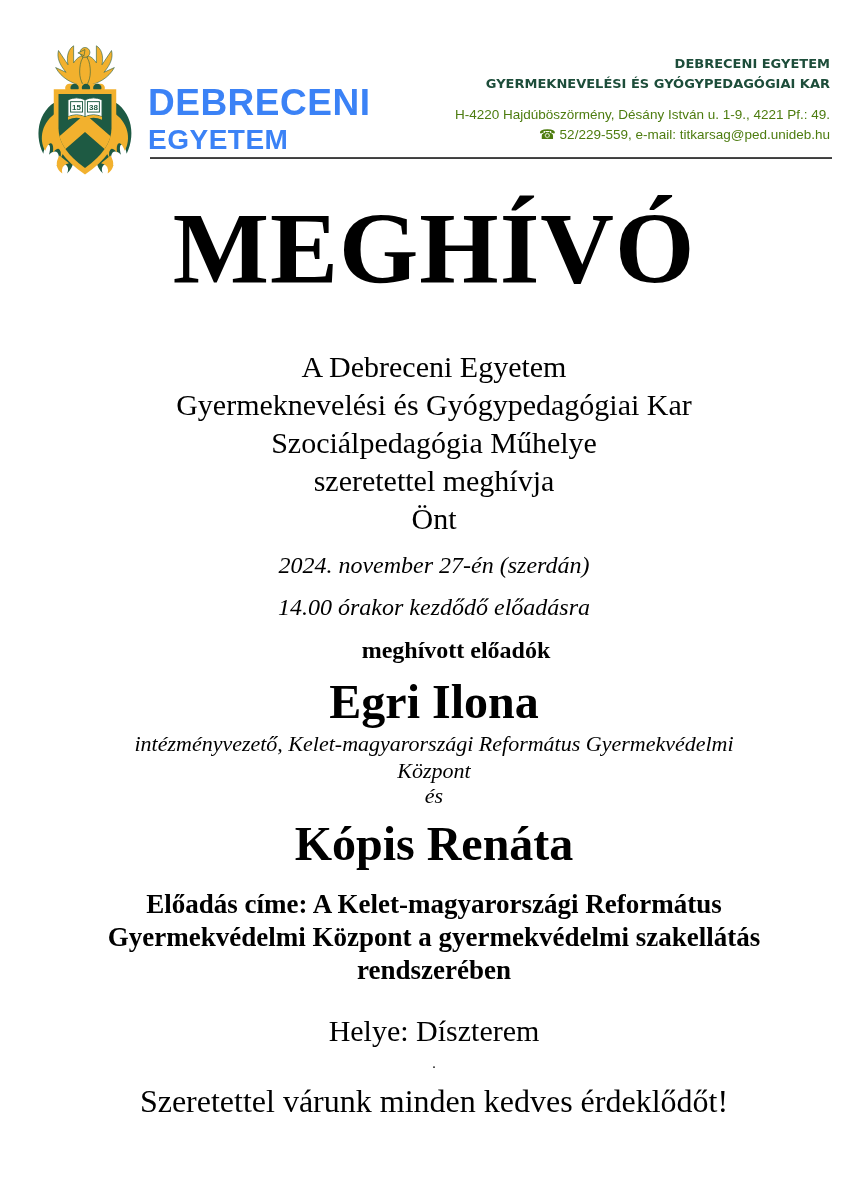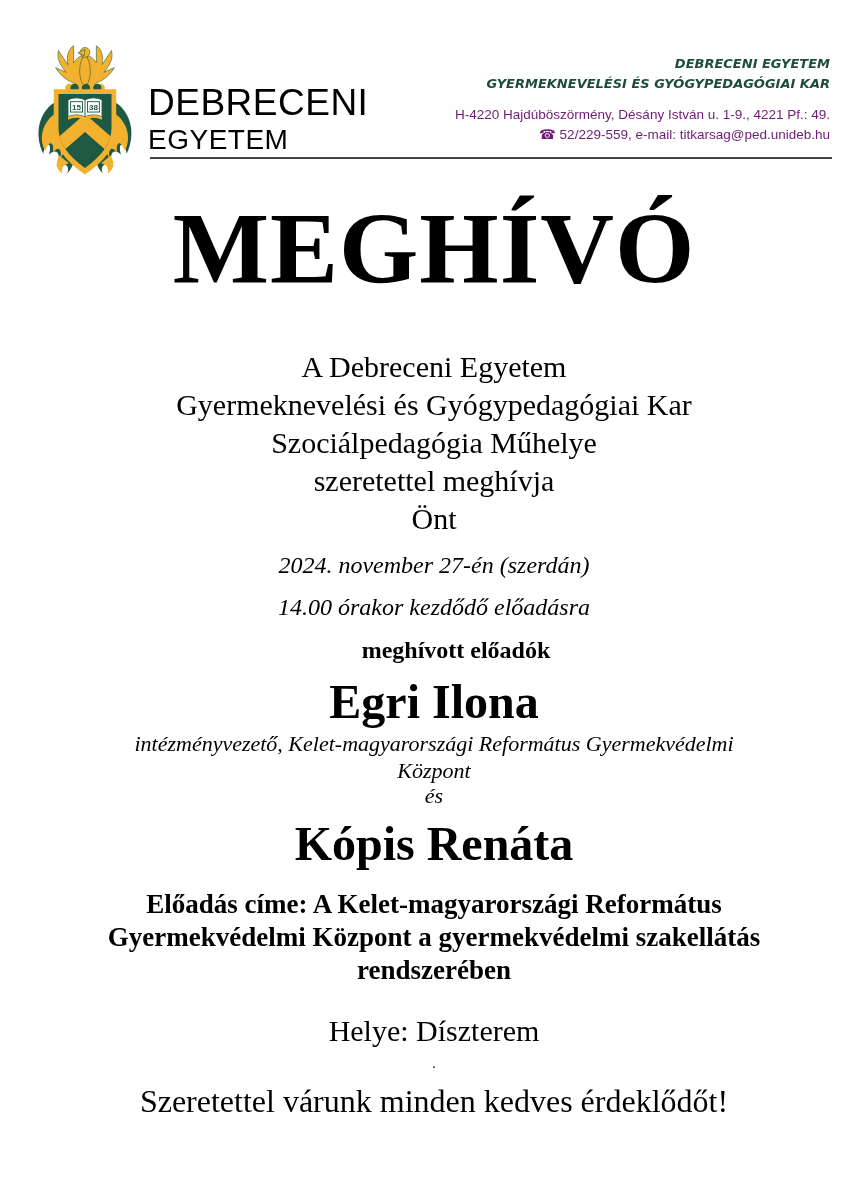--- a/index.html
+++ b/index.html
@@ -23,46 +23,45 @@
     width: 114px;
     height: 142px;
   }
   .logo-mark svg { width: 100%; height: 100%; display: block; }
 
   .logo-text {
     position: absolute;
     left: 148px;
     top: 84px;
     font-family: "Liberation Sans", sans-serif;
-    font-weight: normal;
-    color: #000000;
+    font-weight: bold;
+    color: #3b82f6;
     line-height: 1;
   }
   .logo-text .l1 { font-size: 37px; letter-spacing: 0.5px; }
   .logo-text .l2 { font-size: 28px; margin-top: 5px; letter-spacing: 0.5px; }
 
   .header-right {
     position: absolute;
     right: 38px;
     top: 54px;
     text-align: right;
   }
   .header-right .org {
     font-family: "DejaVu Sans", sans-serif;
     font-weight: bold;
     font-size: 13px;
     line-height: 20px;
     color: #1d4d3a;
-    font-style: italic;
   }
   .header-right .addr {
     font-family: "Liberation Sans", sans-serif;
     font-size: 13.5px;
     line-height: 20px;
-    color: #701a75;
+    color: #4d7c0f;
   }
   .header-right .addr-block { margin-top: 11px; }
 
   .divider {
     position: absolute;
     top: 157px;
     left: 150px;
     right: 36px;
     height: 2px;
     background: #2e6b52;

